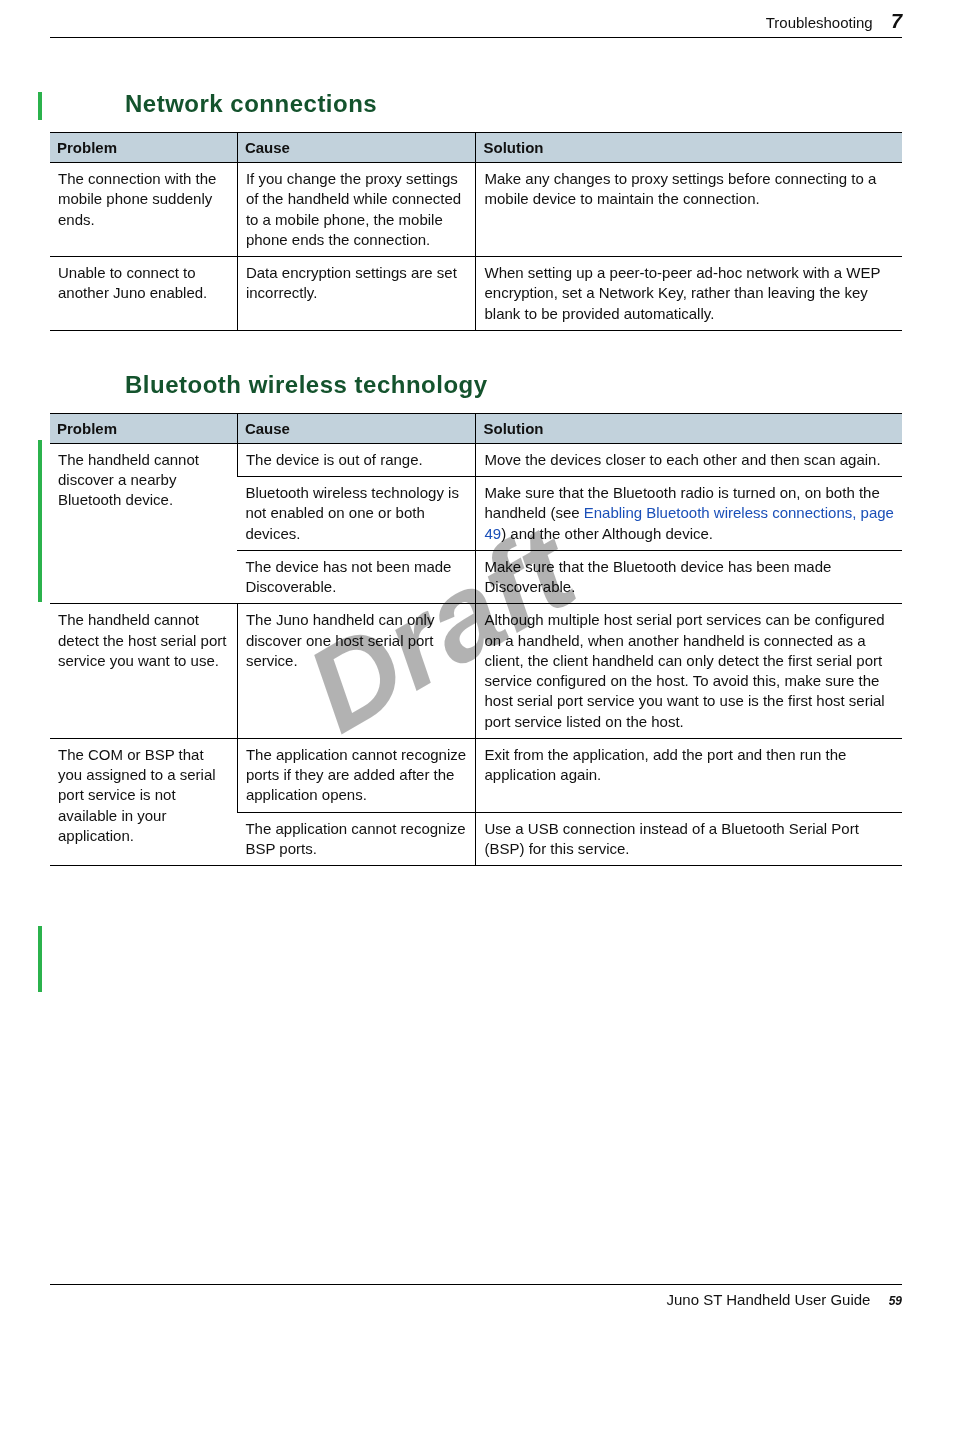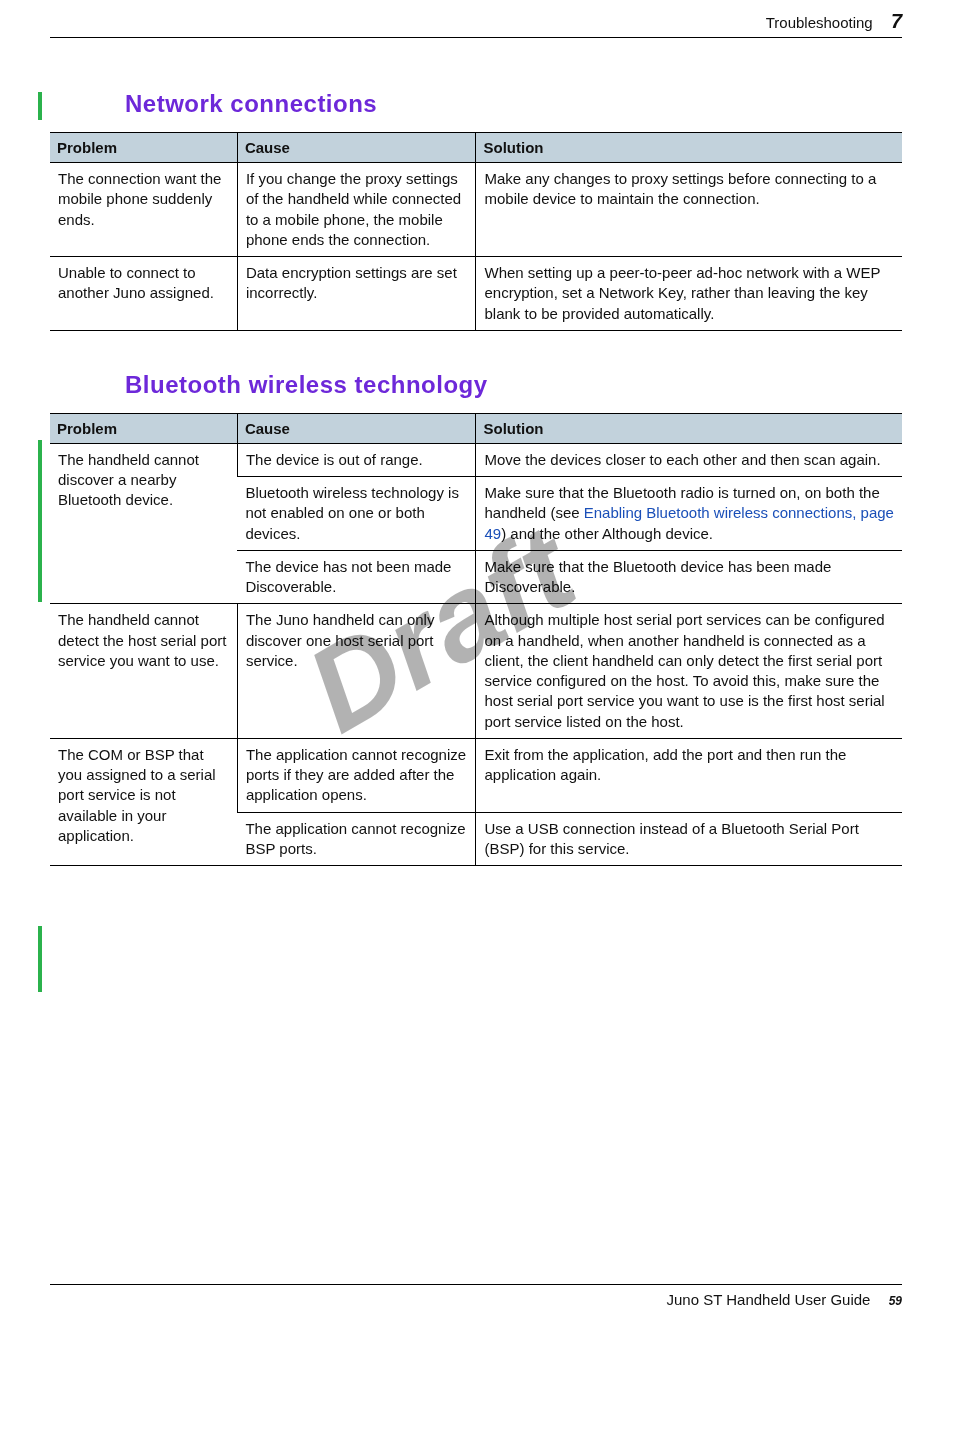--- a/index.html
+++ b/index.html
@@ -33,21 +33,21 @@
     margin-left: 14px;
     font-size: 20px;
   }
   .content {
     position: absolute;
     top: 90px;
     left: 50px;
     right: 70px;
   }
   h2.section {
-    color: #6d28d9;
+    color: #14532d;
     font-weight: 800;
     font-size: 24px;
     letter-spacing: 0.5px;
     margin: 0 0 14px 75px;
     font-family: "Segoe UI", Arial, sans-serif;
   }
   table.trouble {
     width: 100%;
     border-collapse: collapse;
     margin-bottom: 40px;
@@ -138,26 +138,26 @@
       </colgroup>
       <thead>
         <tr>
           <th>Problem</th>
           <th>Cause</th>
           <th>Solution</th>
         </tr>
       </thead>
       <tbody>
         <tr>
-          <td>The connection want the mobile phone suddenly ends.</td>
+          <td>The connection with the mobile phone suddenly ends.</td>
           <td>If you change the proxy settings of the handheld while connected to a mobile phone, the mobile phone ends the connection.</td>
           <td>Make any changes to proxy settings before connecting to a mobile device to maintain the connection.</td>
         </tr>
         <tr>
-          <td>Unable to connect to another Juno assigned.</td>
+          <td>Unable to connect to another Juno enabled.</td>
           <td>Data encryption settings are set incorrectly.</td>
           <td>When setting up a peer-to-peer ad-hoc network with a WEP encryption, set a Network Key, rather than leaving the key blank to be provided automatically.</td>
         </tr>
       </tbody>
     </table>
 
     <h2 class="section">Bluetooth wireless technology</h2>
 
     <table class="trouble">
       <colgroup>

